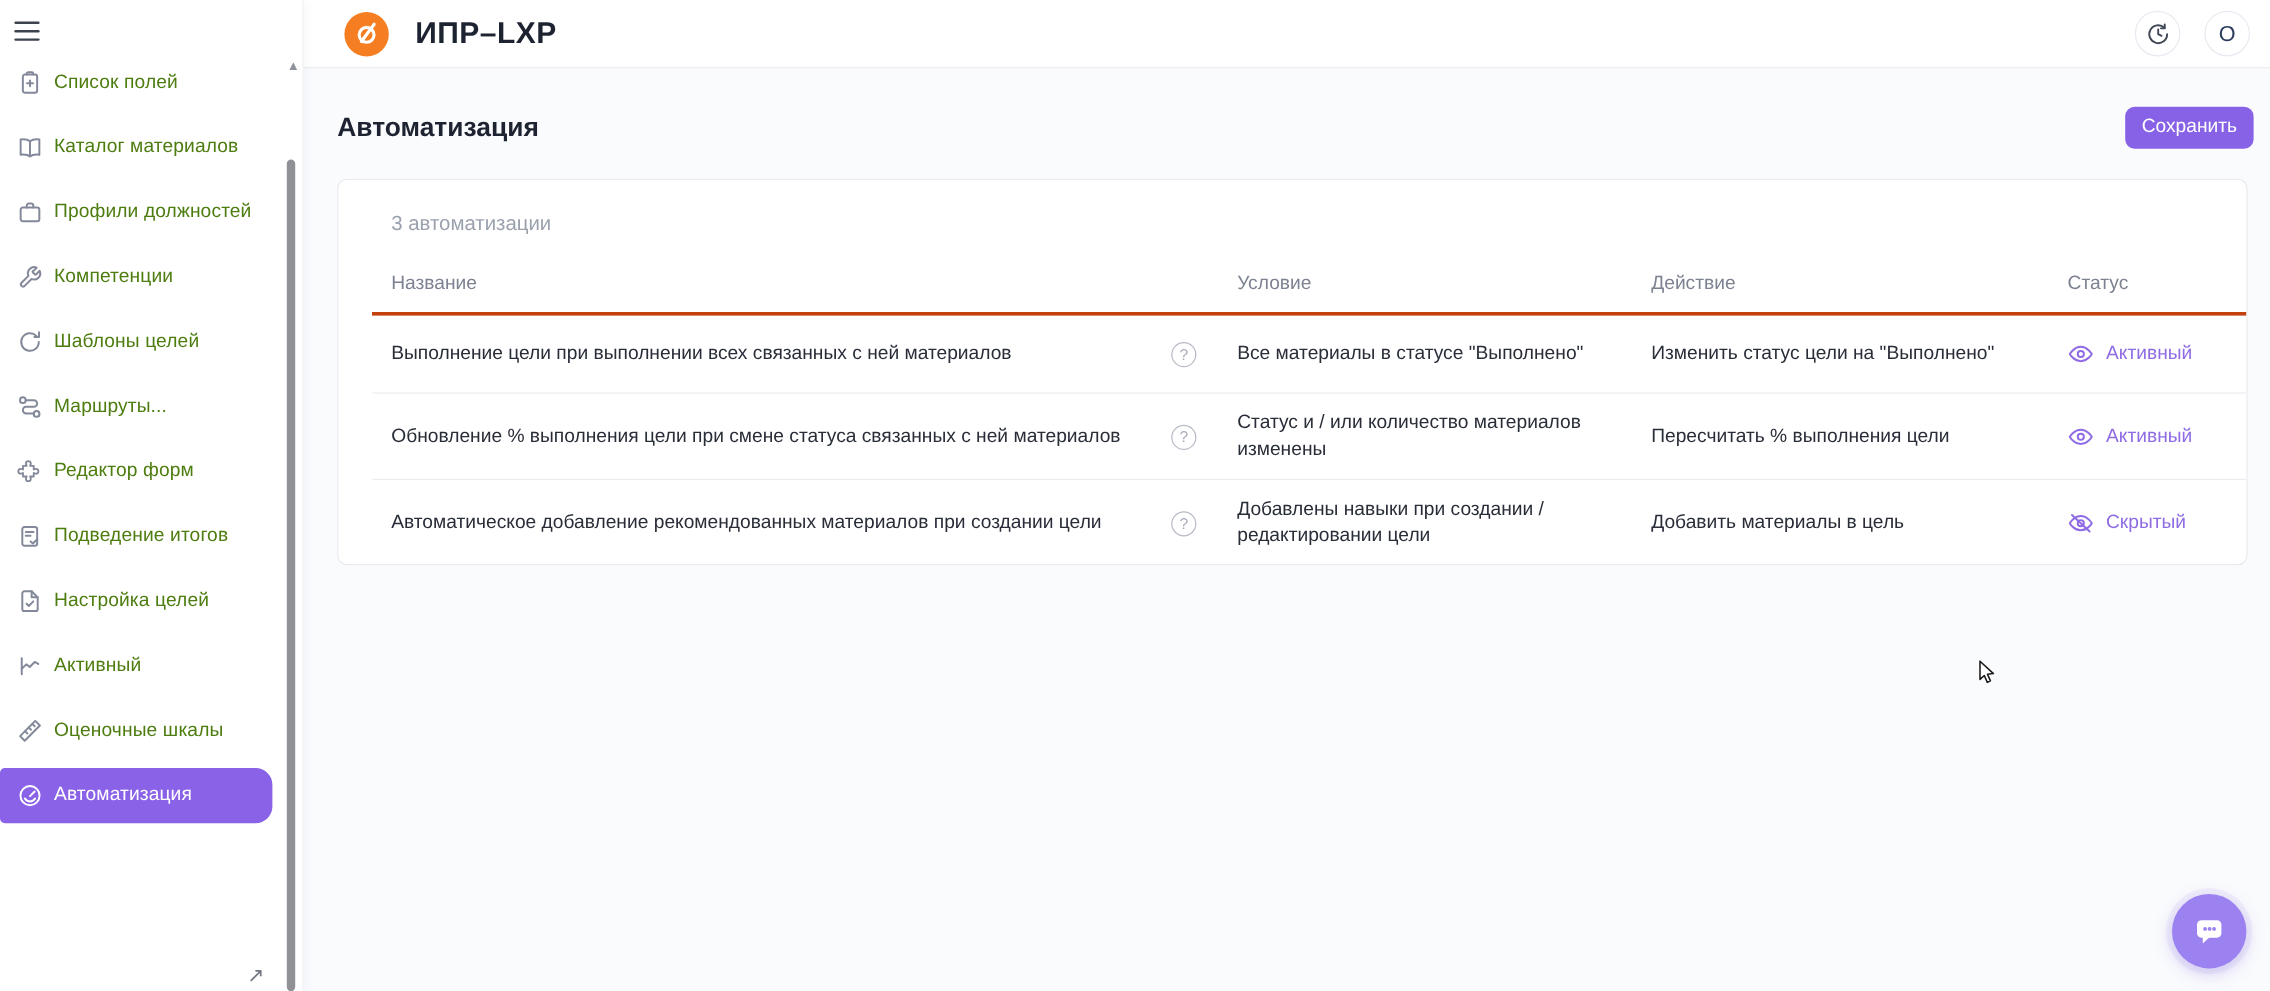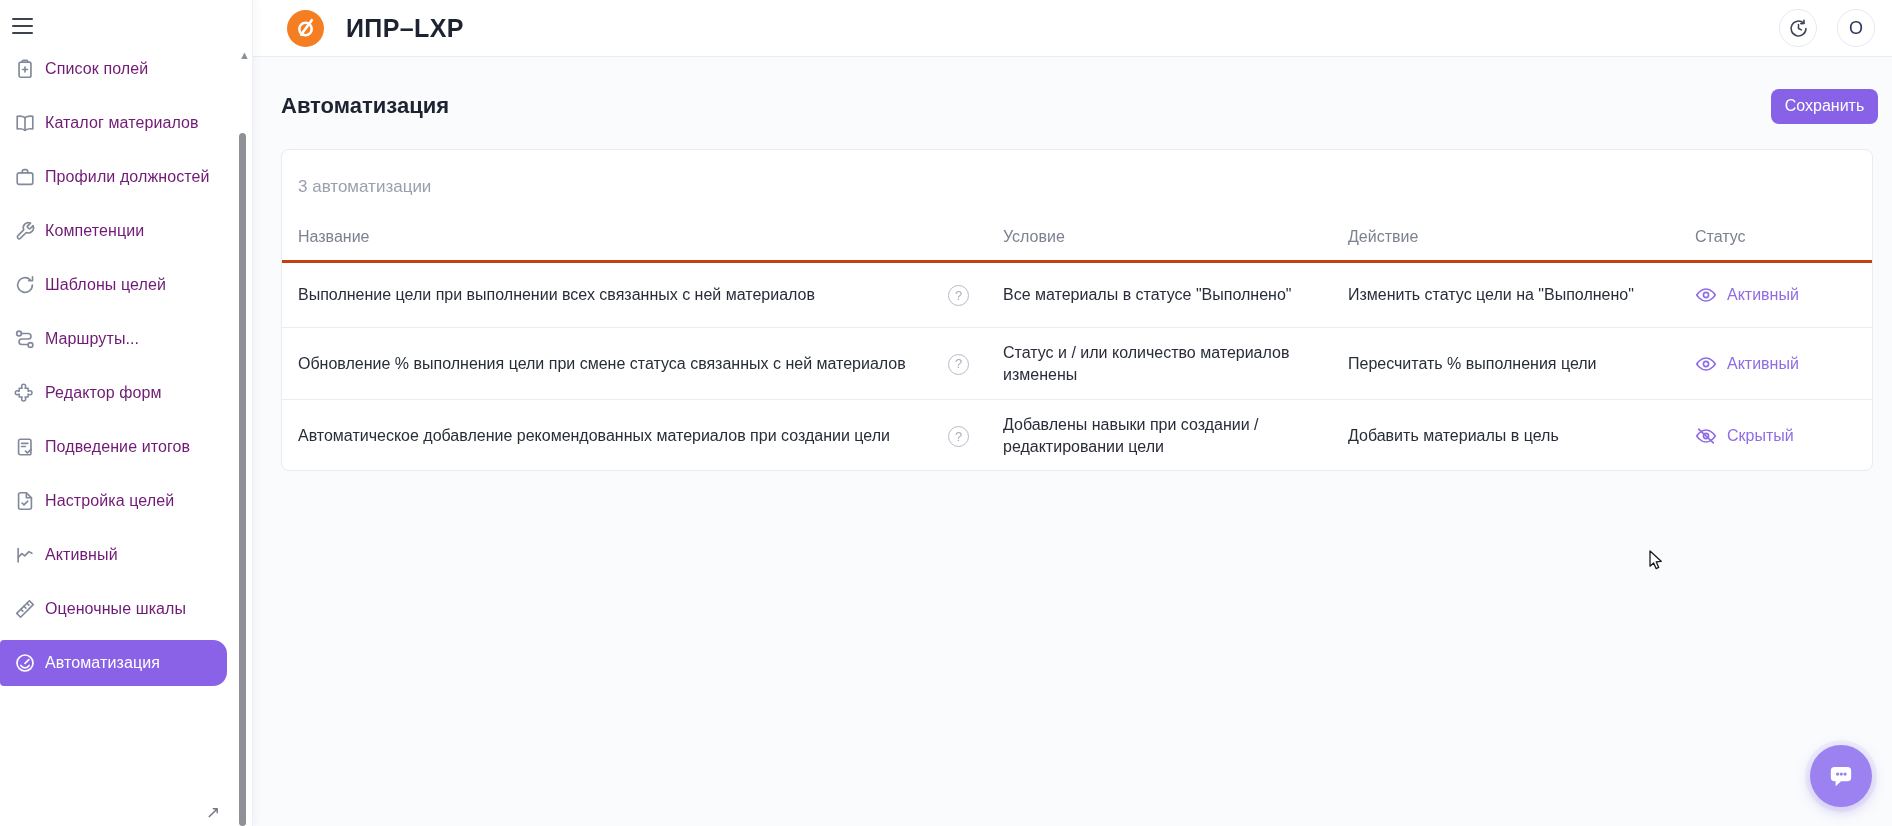--- a/index.html
+++ b/index.html
@@ -22,21 +22,21 @@
   
   .sidebar{position:absolute;left:0;top:0;width:253px;height:826px;background:#fff;
            border-right:1px solid #eef0f4;box-shadow:3px 0 8px rgba(30,45,90,.04);z-index:3;}
   .hamburger{position:absolute;left:12px;top:13px;width:26px;height:26px;display:flex;flex-direction:column;
              justify-content:center;gap:5px;cursor:pointer;}
   .hamburger i{display:block;height:2px;width:21px;background:#3c424e;border-radius:1px;}
   .nav{position:absolute;left:0;top:42px;width:100%;display:flex;flex-direction:column;}
   .nav-item{height:54px;display:flex;align-items:center;padding-left:14px;cursor:pointer;position:relative;}
   .nav-icon{width:22px;height:22px;flex:0 0 22px;color:var(--icon-grey);display:flex;align-items:center;justify-content:center;}
   .nav-icon svg{width:22px;height:22px;display:block;}
-  .nav-label{margin-left:9px;font-size:16px;color:#701a75;letter-spacing:.1px;white-space:nowrap;}
+  .nav-label{margin-left:9px;font-size:16px;color:#4d7c0f;letter-spacing:.1px;white-space:nowrap;}
   .nav-item.active{width:227px;background:var(--sidebar-selected);border-radius:4px 14px 14px 4px;height:46px;margin:4px 0;}
   .nav-item.active .nav-label{color:#fff;}
   .nav-item.active .nav-icon{color:#fff;}
   .scroll-up{position:absolute;left:239px;top:50px;font-size:11px;color:#8d9199;cursor:pointer;line-height:1;}
   .scroll-thumb{position:absolute;left:239px;top:133px;width:7px;height:693px;background:#8f9196;border-radius:4px;cursor:pointer;}
   .expand-arrow{position:absolute;left:206px;top:804px;font-size:17px;color:#717781;cursor:pointer;line-height:1;}
 
   
   .topbar{position:absolute;left:253px;top:0;width:1639px;height:57px;background:#fff;
           border-bottom:1px solid #eaecf0;z-index:2;display:flex;align-items:center;}
@@ -51,21 +51,21 @@
   .avatar-btn{font-size:18px;color:#2b3b5c;font-weight:500;}
 
   
   .main{position:absolute;left:253px;top:57px;width:1639px;height:769px;background:#fafbfd;}
   .page-head{position:absolute;left:28px;top:31px;right:14px;height:36px;display:flex;align-items:center;}
   .page-title{font-size:22px;font-weight:700;color:var(--txt-dark);}
   .save-btn{margin-left:auto;width:107px;height:35px;background:var(--accent);color:#fff;border:none;border-radius:8px;
             font-size:16px;font-family:inherit;cursor:pointer;display:flex;align-items:center;justify-content:center;text-align:right;}
 
   .card{position:absolute;left:28px;top:92px;width:1592px;height:322px;background:#fff;
-        border:1px solid var(--border);border-radius:8px;overflow:hidden;}
+        border:1px solid var(--border);border-radius:8px;overflow:hidden;padding-left:28px;}
   .count-block{height:64px;display:flex;align-items:center;padding:10px 16px 0;}
   .count-label{font-size:17px;color:var(--txt-lightgrey);}
   .grid-row{display:grid;grid-template-columns:721px 345px 347px 1fr;align-items:center;}
   .thead{height:49px;border-bottom:3px solid #c2410c;}
   .th{font-size:16px;color:var(--txt-grey);}
   .th:first-child{padding-left:16px;}
   .trow{border-bottom:1px solid #ecedf0;min-height:65px;cursor:default;}
   .trow:last-child{border-bottom:none;}
   .trow.tall{min-height:72px;}
   .cell{font-size:16px;color:var(--txt-body);line-height:22px;padding-right:40px;}

